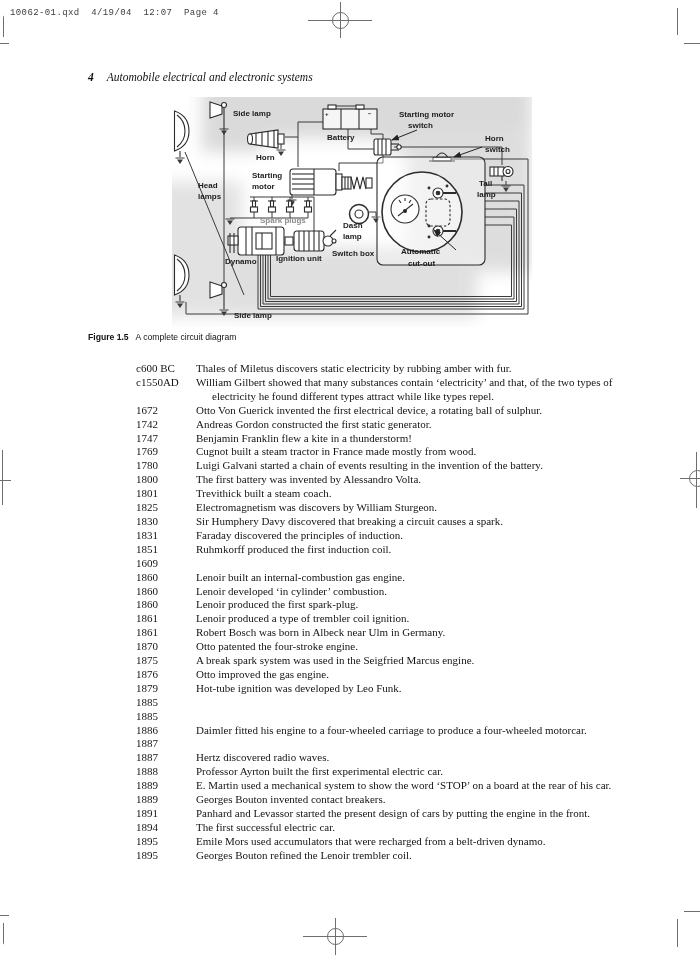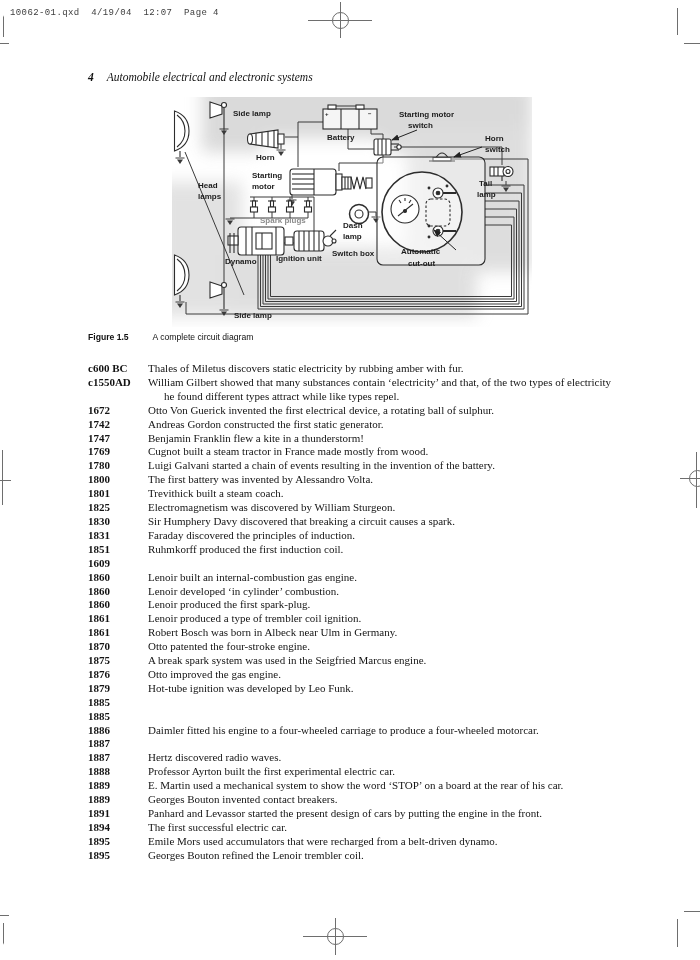--- a/index.html
+++ b/index.html
@@ -13,24 +13,24 @@
     white-space:pre; letter-spacing:0.4px;
   }
   .running-head { position:absolute; left:88px; top:71px; font-style:italic; font-size:11.5px; color:#111; }
   .running-head .pagenum { font-weight:bold; margin-right:13px; }
   .figure-area { position:absolute; left:172px; top:97px; width:360px; height:230px; }
   .diagram { display:block; }
   .diagram text { font-family:"Liberation Sans", sans-serif; font-size:8px; font-weight:600; fill:#1c1c1c; }
   .diagram text.gray { fill:#8c8c8c; }
   .diagram text.sign { font-size:6px; font-weight:700; }
   .caption { position:absolute; left:88px; top:332px; font-family:"Liberation Sans", sans-serif; font-size:8.6px; color:#111; }
-  .caption .cap-label { font-weight:bold; margin-right:24px; }
+  .caption .cap-label { font-weight:bold; margin-right:7px; }
   .timeline { position:absolute; left:88px; top:362px; width:534px; font-size:11px; line-height:13.9px; color:#141414; }
   .tl-row { display:flex; }
-  .tl-year { flex:0 0 60px; font-weight:bold; }
+  .tl-year { flex:0 0 60px; font-weight:normal;margin-left:48px; }
   .tl-event { flex:1; padding-left:16px; text-indent:-16px; }
   .marks { position:absolute; left:0; top:0; pointer-events:none; }
 </style>
 </head>
 <body>
 
 <div class="page">
 
   <div class="slug">10062-01.qxd  4/19/04  12:07  Page 4</div>
 
@@ -375,21 +375,21 @@
       <div class="tl-row">
         <span class="tl-year">1800</span>
         <div class="tl-event">The first battery was invented by Alessandro Volta.</div>
       </div>
       <div class="tl-row">
         <span class="tl-year">1801</span>
         <div class="tl-event">Trevithick built a steam coach.</div>
       </div>
       <div class="tl-row">
         <span class="tl-year">1825</span>
-        <div class="tl-event">Electromagnetism was discovered by William Sturgeon.</div>
+        <div class="tl-event">Electromagnetism was discovers by William Sturgeon.</div>
       </div>
       <div class="tl-row">
         <span class="tl-year">1830</span>
         <div class="tl-event">Sir Humphery Davy discovered that breaking a circuit causes a spark.</div>
       </div>
       <div class="tl-row">
         <span class="tl-year">1831</span>
         <div class="tl-event">Faraday discovered the principles of induction.</div>
       </div>
       <div class="tl-row">

